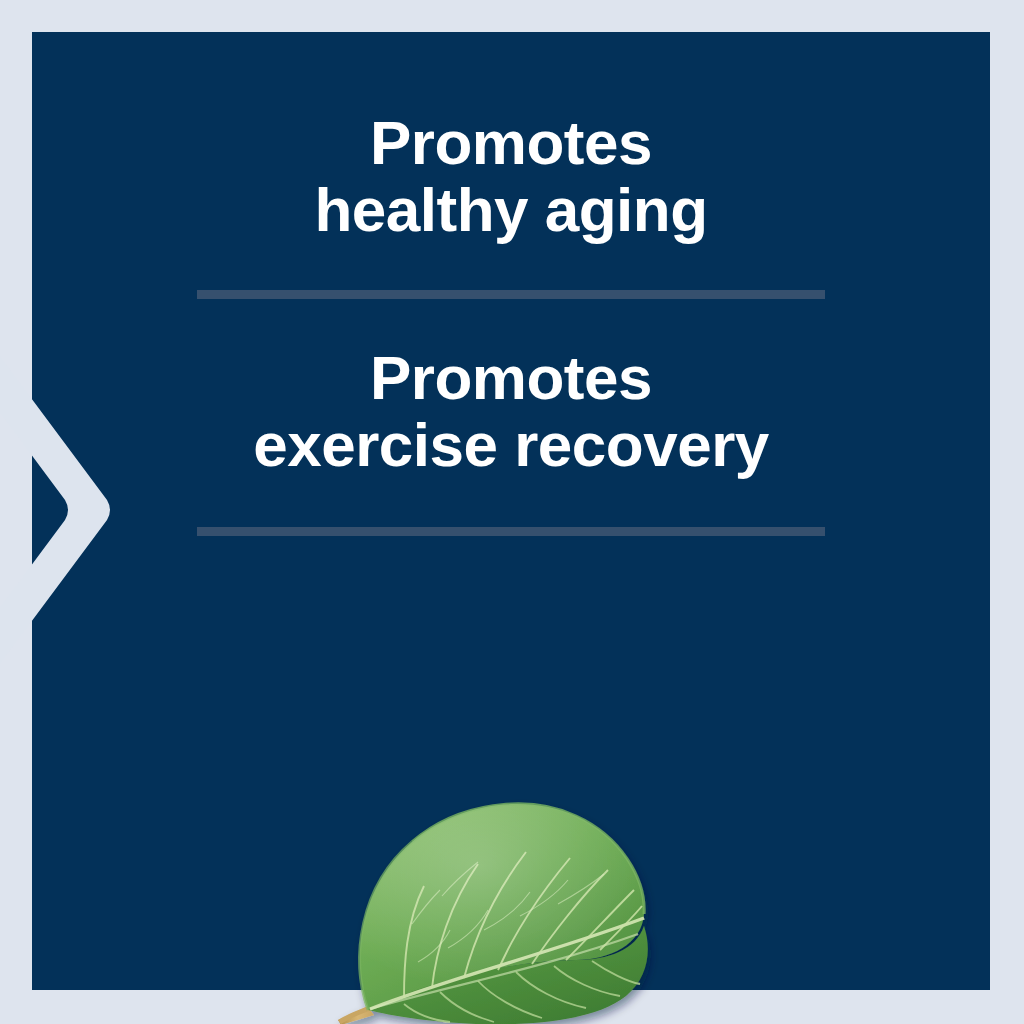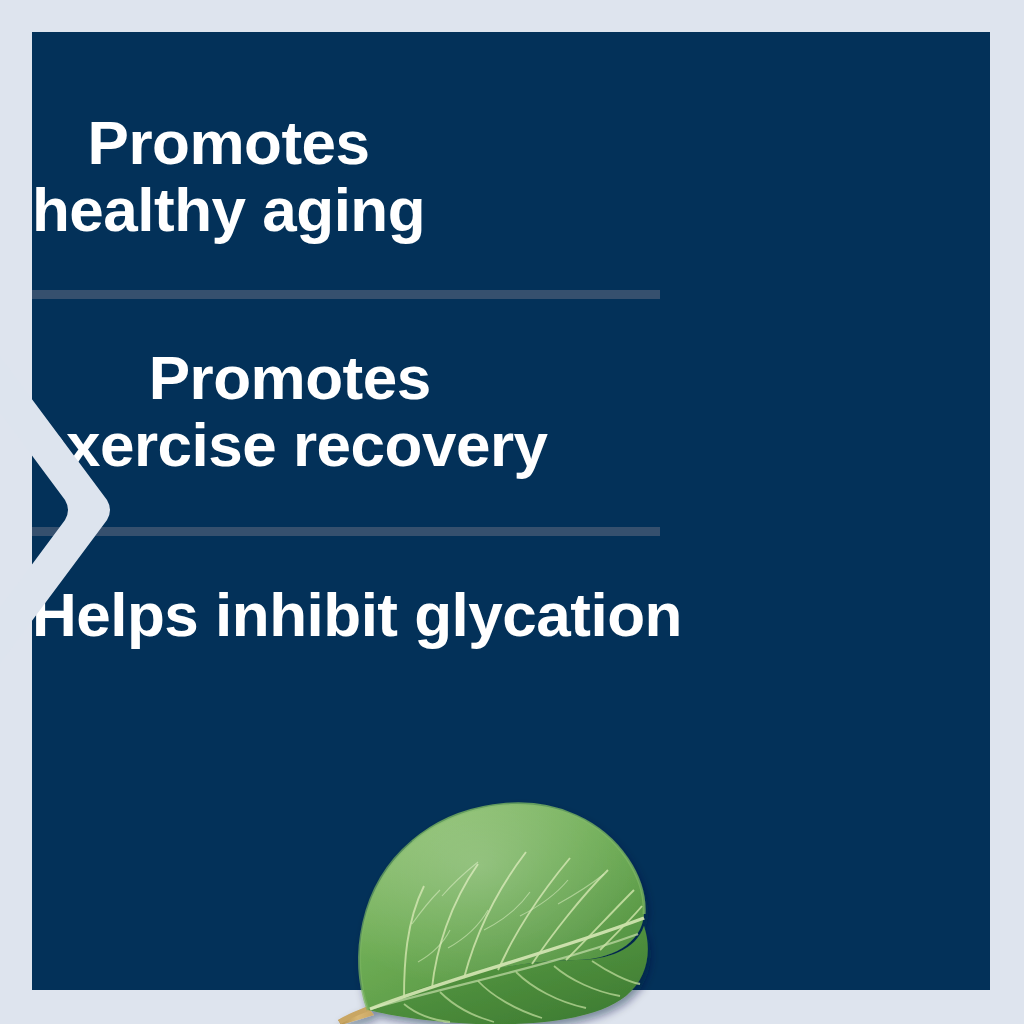--- a/index.html
+++ b/index.html
@@ -47,21 +47,21 @@
   
   .benefits {
     position: absolute;
     left: 32px;
     top: 32px;
     width: 958px;
     padding-top: 78px;
     box-sizing: border-box;
     display: flex;
     flex-direction: column;
-    align-items: flex-start;
+    align-items: center;
   }
 
   .benefit-line {
     color: #ffffff;
     font-weight: bold;
     text-align: center;
     letter-spacing: -0.5px;
     line-height: 1.08;
     white-space: pre-line;
   }
@@ -114,21 +114,20 @@
 
     <div class="benefit-line benefit-1">Promotes
 exercise recovery</div>
 
     <div class="gap-c"></div>
 
     <hr class="divider">
 
     <div class="gap-d"></div>
 
-    <div class="benefit-line benefit-2">Helps inhibit glycation</div>
   </div>
 
   <div class="chevron">
     <svg viewBox="0 0 150 340" preserveAspectRatio="none" aria-hidden="true">
       <path d="M -20 0
                L 22 0
                L 141 160
                Q 147 170 141 180
                L 22 340
                L -20 340

